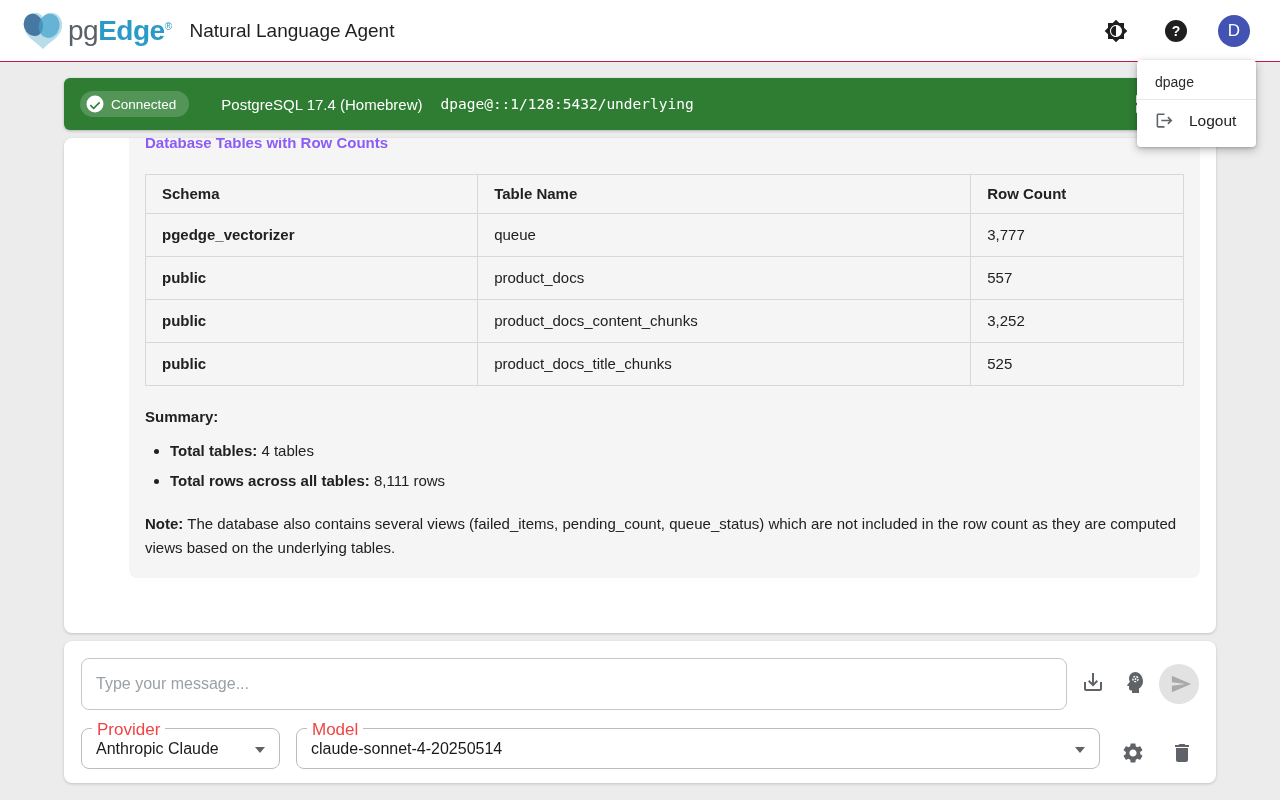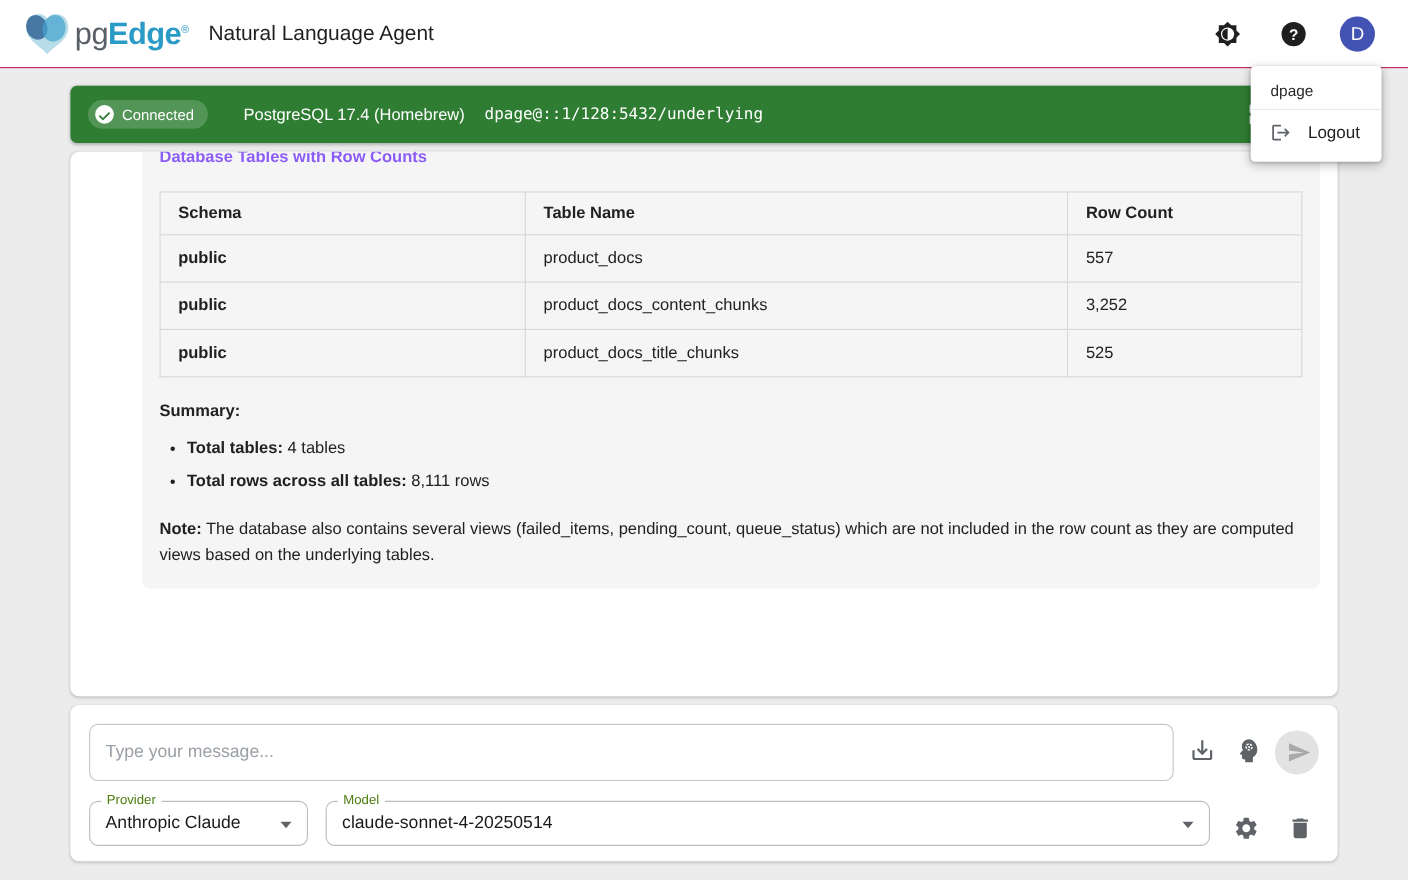--- a/index.html
+++ b/index.html
@@ -96,21 +96,21 @@
     position:absolute; left:1095px; top:23px; width:40px; height:40px; border:none;
     border-radius:50%; background:#e2e2e2; display:flex; align-items:center;
     justify-content:center; cursor:default;
   }
   .select-box{
     position:absolute; top:87px; height:41px; border:1px solid #bcbcbc; border-radius:8px;
     background:#fff; cursor:pointer;
   }
   .select-box .float-label{
     position:absolute; top:-9px; left:10px; background:#fff; padding:0 5px;
-    font-size:12px; color:#4d7c0f;
+    font-size:17px; color:#ef4444;
   }
   .select-box .value{ font-size:16px; color:#1a1a1a; line-height:39px; padding-left:14px;
     white-space:nowrap; overflow:hidden; }
   .select-arrow{ position:absolute; right:14px; top:18px; width:0; height:0;
     border-left:5px solid transparent; border-right:5px solid transparent;
     border-top:6px solid #5f6368; }
   .provider-select{ left:17px; width:199px; }
   .model-select{ left:232px; width:804px; }
   .row2-icon{ position:absolute; top:94px; width:36px; height:36px; border:none;
     background:transparent; display:flex; align-items:center; justify-content:center;
@@ -193,20 +193,25 @@
     <table class="db-table">
       <thead>
         <tr>
           <th class="col-schema">Schema</th>
           <th class="col-table">Table Name</th>
           <th class="col-count">Row Count</th>
         </tr>
       </thead>
       <tbody>
           <tr>
+            <td class="schema">pgedge_vectorizer</td>
+            <td>queue</td>
+            <td>3,777</td>
+          </tr>
+          <tr>
             <td class="schema">public</td>
             <td>product_docs</td>
             <td>557</td>
           </tr>
           <tr>
             <td class="schema">public</td>
             <td>product_docs_content_chunks</td>
             <td>3,252</td>
           </tr>
           <tr>

